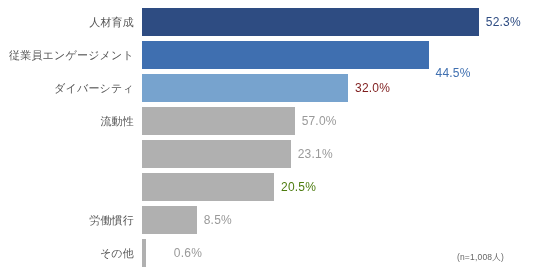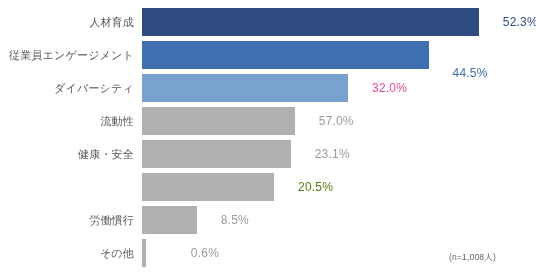--- a/index.html
+++ b/index.html
@@ -44,36 +44,35 @@
     letter-spacing: 0.2px;
   }
   .bar-area {
     position: absolute;
     left: 142px;
     top: 0;
     height: 28px;
     right: 0;
     display: flex;
     align-items: center;
-    gap: 17px;
   }
   .bar {
     height: 28px;
     flex: 0 0 auto;
   }
   .val-label {
     font-size: 12px;
     margin-left: 7px;
     white-space: nowrap;
     line-height: 28px;
     letter-spacing: 0.2px;
   }
   .footnote {
     position: absolute;
-    right: 40px;
+    right: 32px;
     bottom: 11px;
     font-size: 8.5px;
     color: #666666;
     white-space: nowrap;
     letter-spacing: 0.2px;
   }
 </style>
 </head>
 <body>
 
@@ -91,32 +90,31 @@
         <div class="cat-label">従業員エンゲージメント</div>
         <div class="bar-area">
           <div class="bar" style="width: 286.58px; background: rgb(63, 111, 176);"></div>
           <div class="val-label" style="color: rgb(63, 111, 176); margin-top: 35px;">44.5%</div>
         </div>
       </div>
       <div class="row">
         <div class="cat-label">ダイバーシティ</div>
         <div class="bar-area">
           <div class="bar" style="width: 206.08px; background: rgb(119, 163, 206);"></div>
-          <div class="val-label" style="color: #ec4899;">32.0%</div>
+          <div class="val-label" style="color: #7f1d1d;">32.0%</div>
         </div>
       </div>
       <div class="row">
         <div class="cat-label">流動性</div>
         <div class="bar-area">
           <div class="bar" style="width: 152.628px; background: rgb(176, 176, 176);"></div>
           <div class="val-label" style="color: rgb(154, 154, 154);">57.0%</div>
         </div>
       </div>
       <div class="row">
-        <div class="cat-label">健康・安全</div>
         <div class="bar-area">
           <div class="bar" style="width: 148.764px; background: rgb(176, 176, 176);"></div>
           <div class="val-label" style="color: rgb(154, 154, 154);">23.1%</div>
         </div>
       </div>
       <div class="row">
         <div class="bar-area">
           <div class="bar" style="width: 132.02px; background: rgb(176, 176, 176);"></div>
           <div class="val-label" style="color: #4d7c0f;">20.5%</div>
         </div>

